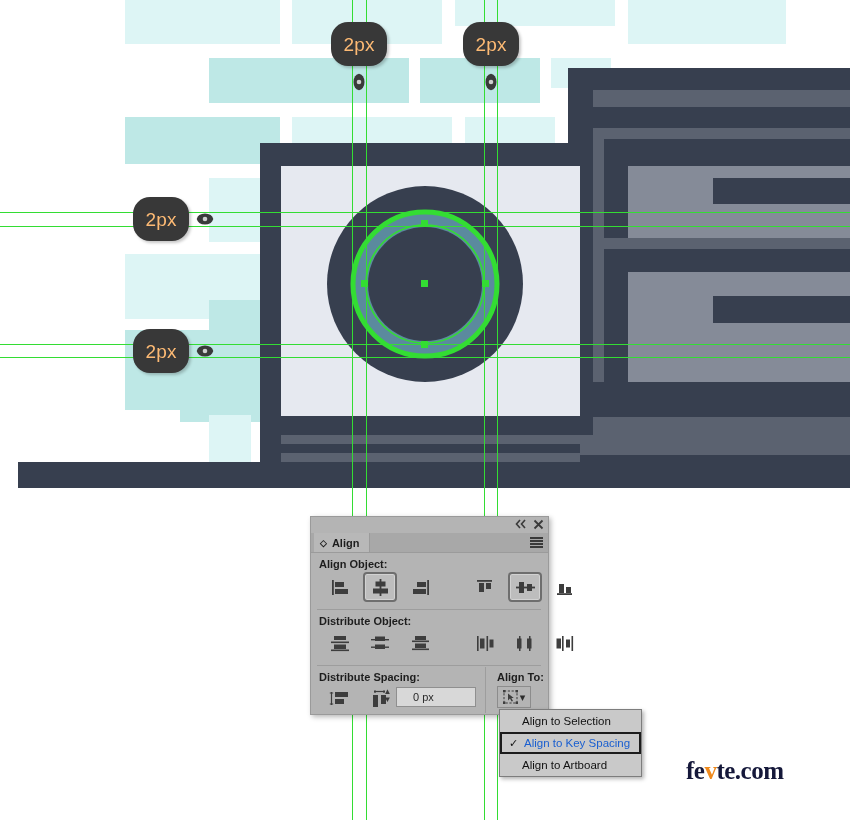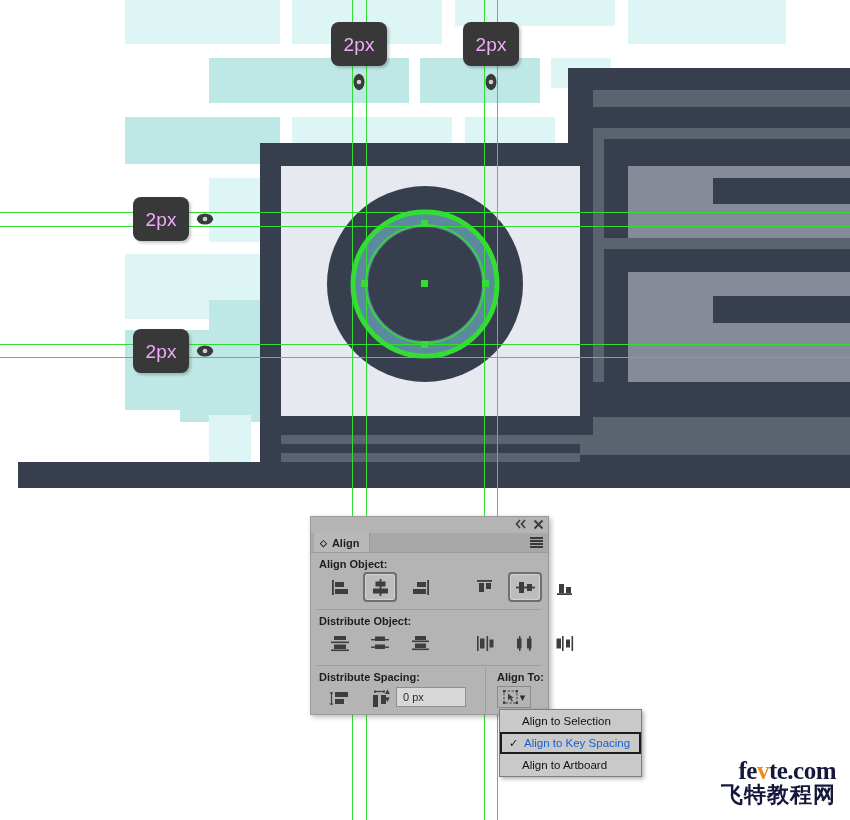--- a/index.html
+++ b/index.html
@@ -19,22 +19,22 @@
   .illus{position:absolute;}
 
   
   .guide-h{position:absolute;height:1px;background:#33dd33;left:0;width:850px;}
   .guide-v{position:absolute;width:1px;background:#33dd33;top:0;height:820px;}
 
   
   .badge{
     position:absolute;
     background:#383838;
-    color:#f0abfc;
-    border-radius:8px;
+    color:#fdba74;
+    border-radius:17px;
     font-size:19px;
     line-height:1;
     display:flex;align-items:center;justify-content:center;
     box-shadow:2px 2px 3px rgba(0,0,0,.22);
     letter-spacing:.2px;
   }
 
   
   .cursor{position:absolute;width:20px;height:20px;}
 
@@ -87,21 +87,21 @@
     box-shadow:inset 0 0 0 1px #d2d2d2;
   }
 
   
   .stepper{position:absolute;width:13px;height:20px;display:flex;
     flex-direction:column;align-items:center;justify-content:center;color:#3a3a3a;}
   .stepper span{font-size:8px;line-height:8px;}
   .numfield{
     position:absolute;width:62px;height:18px;
     background:#d8d8d8;border:1px solid #8f8f8f;
-    display:flex;align-items:center;padding-left:6px;
+    display:flex;align-items:center;padding-left:16px;
     font-size:11px;color:#2a2a2a;
   }
   .alignto-btn{
     position:absolute;width:32px;height:20px;background:#b4b4b4;
     border:1px solid #8c8c8c;
     display:flex;align-items:center;justify-content:center;gap:1px;
   }
   .vsep{position:absolute;width:1px;background:#9d9d9d;}
 
   
@@ -120,21 +120,21 @@
     color:#1a5fd0;
     border:2px solid #1c1c1c;
     height:22px;
     box-sizing:border-box;
   }
   .dd-check{position:absolute;left:7px;top:50%;transform:translateY(-50%);
     font-size:11px;color:#111;}
 
   
   .wm{position:absolute;left:686px;top:758px;width:150px;height:52px;
-      text-align:right;}
+      text-align:left;}
   .wm .l1{font-family:"Liberation Serif", serif;font-weight:bold;
       font-size:25px;color:#15183a;line-height:25px;letter-spacing:-.5px;}
   .wm .l1 em{font-style:normal;color:#ef8a1d;}
   .wm .l2{font-family:"Liberation Sans", sans-serif;font-weight:bold;
       font-size:22px;color:#15183a;line-height:24px;letter-spacing:1px;}
 </style>
 </head>
 <body>
 
 <div class="stage">
@@ -444,16 +444,15 @@
       <span>Align to Key Spacing</span>
     </div>
     <div class="dd-item">
       <span class="dd-check"></span>
       <span>Align to Artboard</span>
     </div>
   </div>
 
   <div class="wm">
     <div class="l1"><span>fe</span><em>v</em><span>te.com</span></div>
-    <div class="l2">飞特教程网</div>
   </div>
 
 </div>
 
 </body></html>

